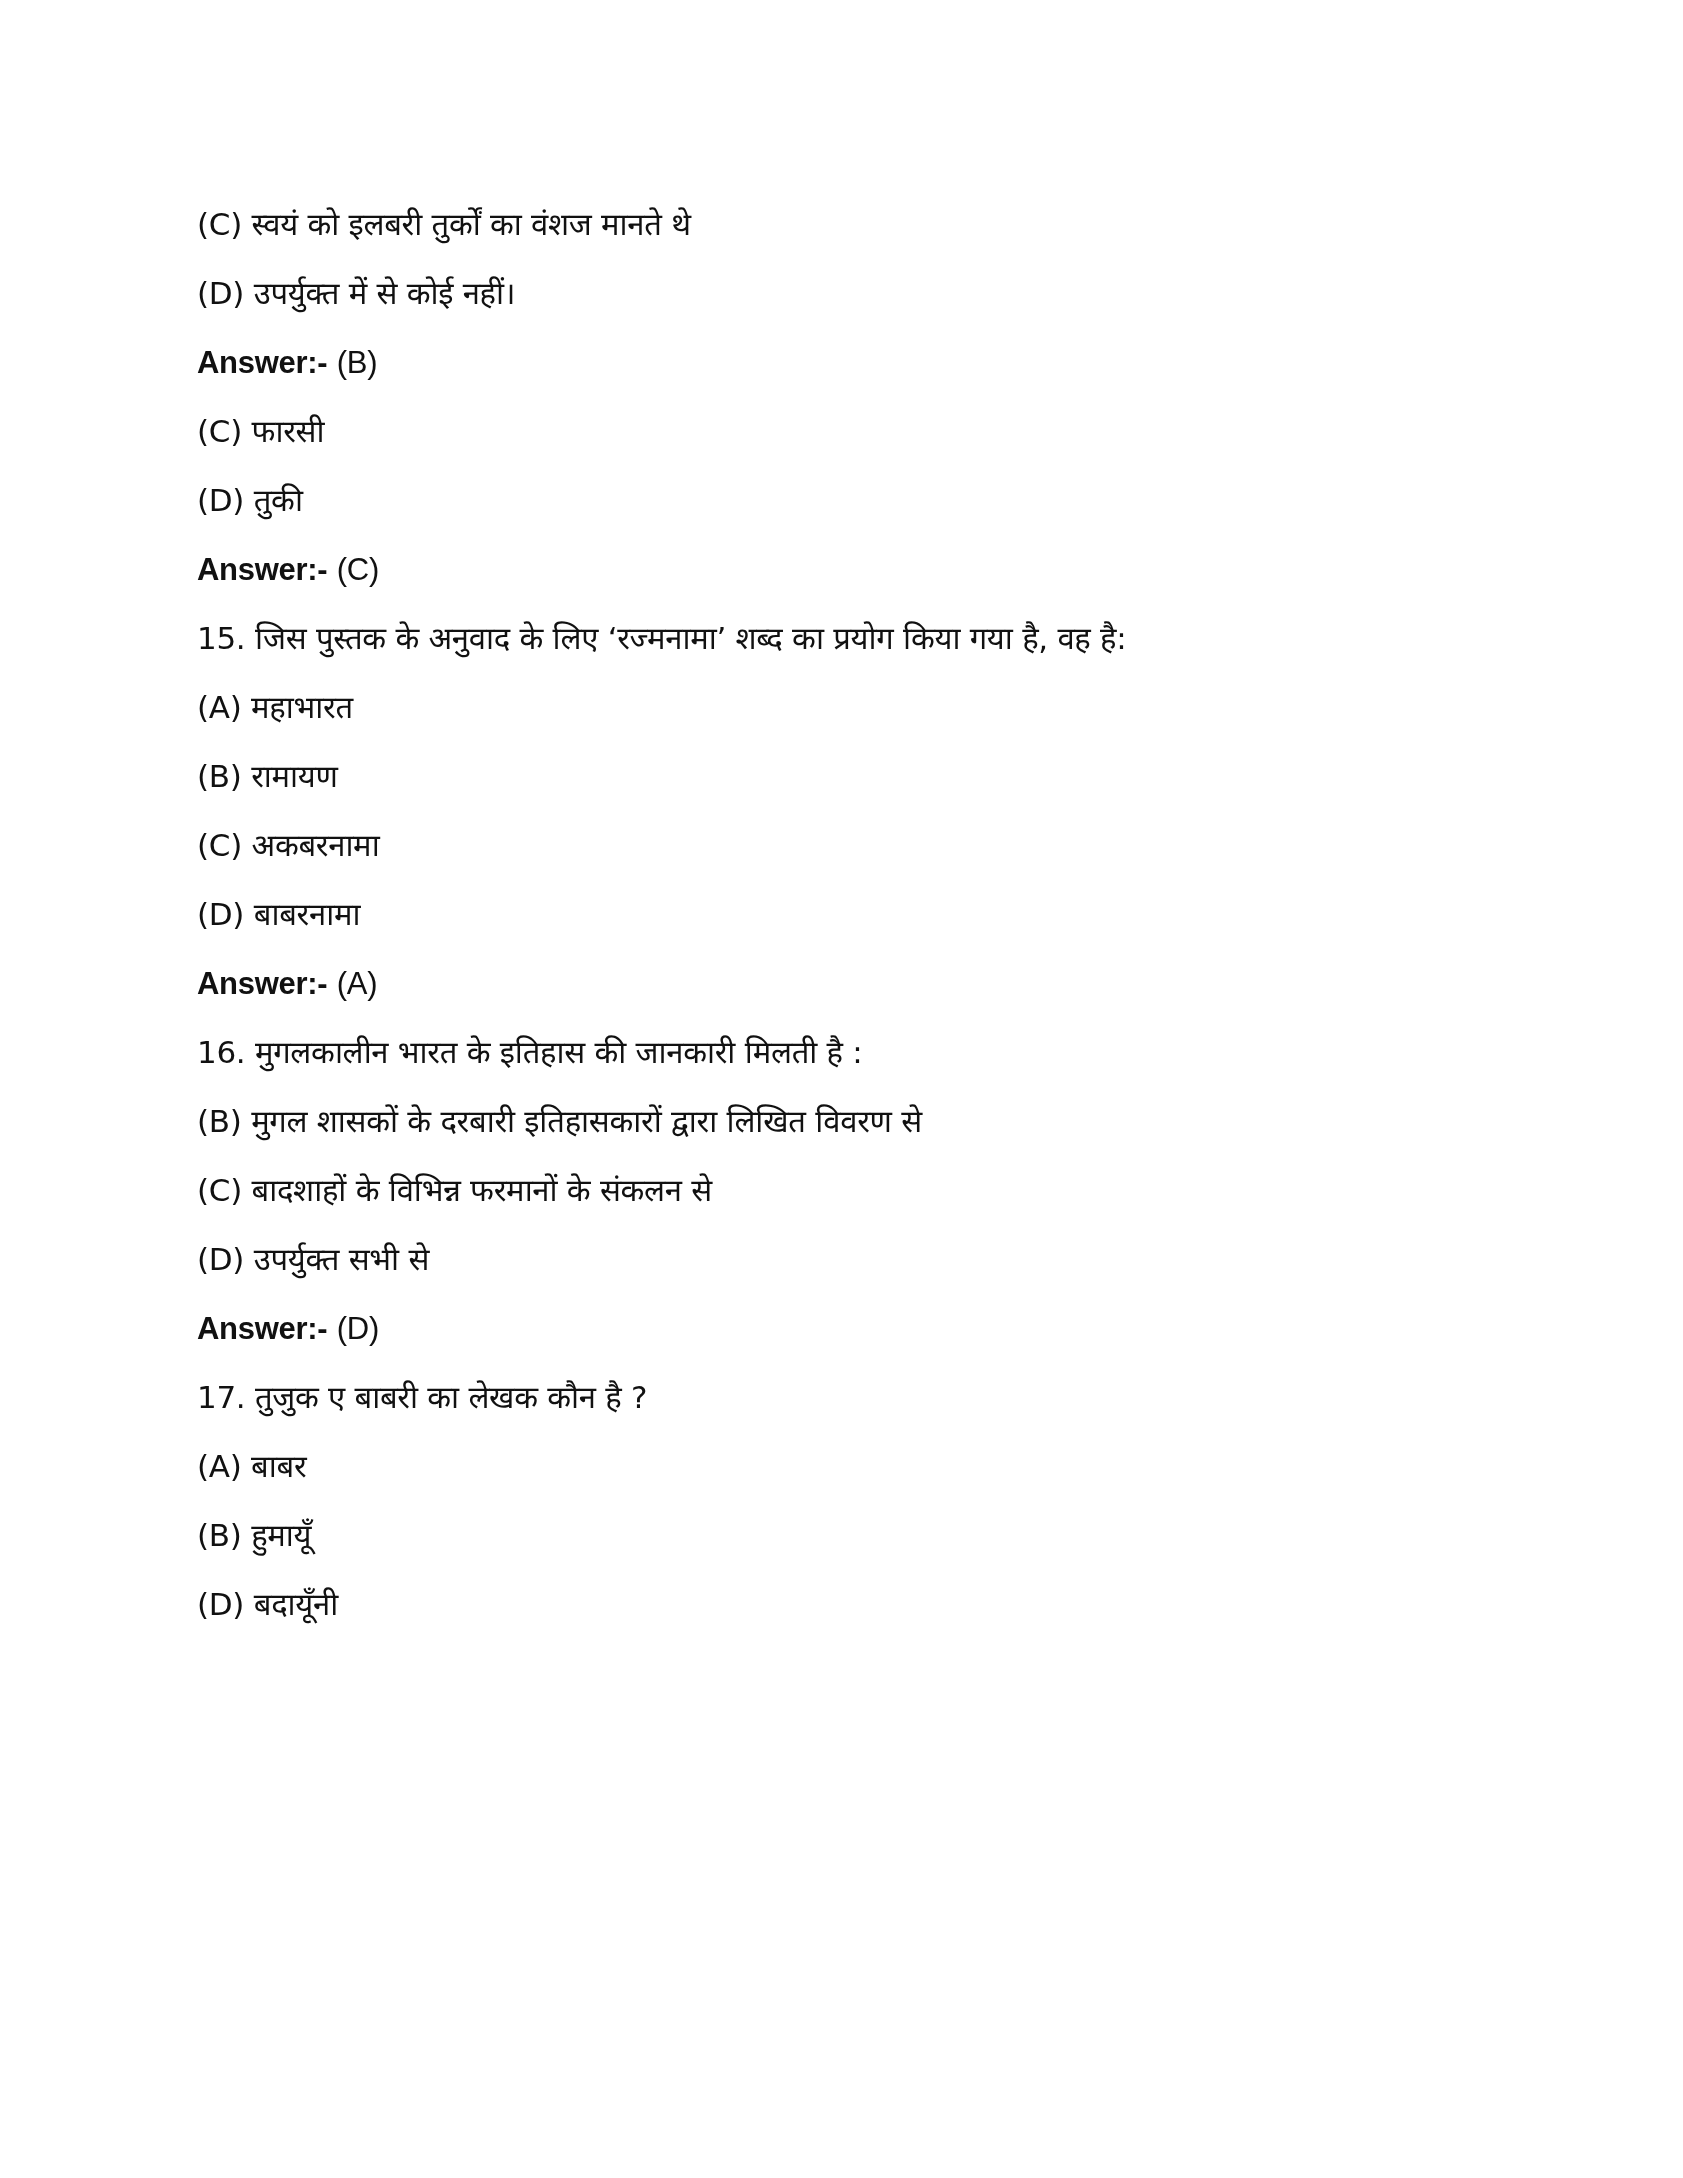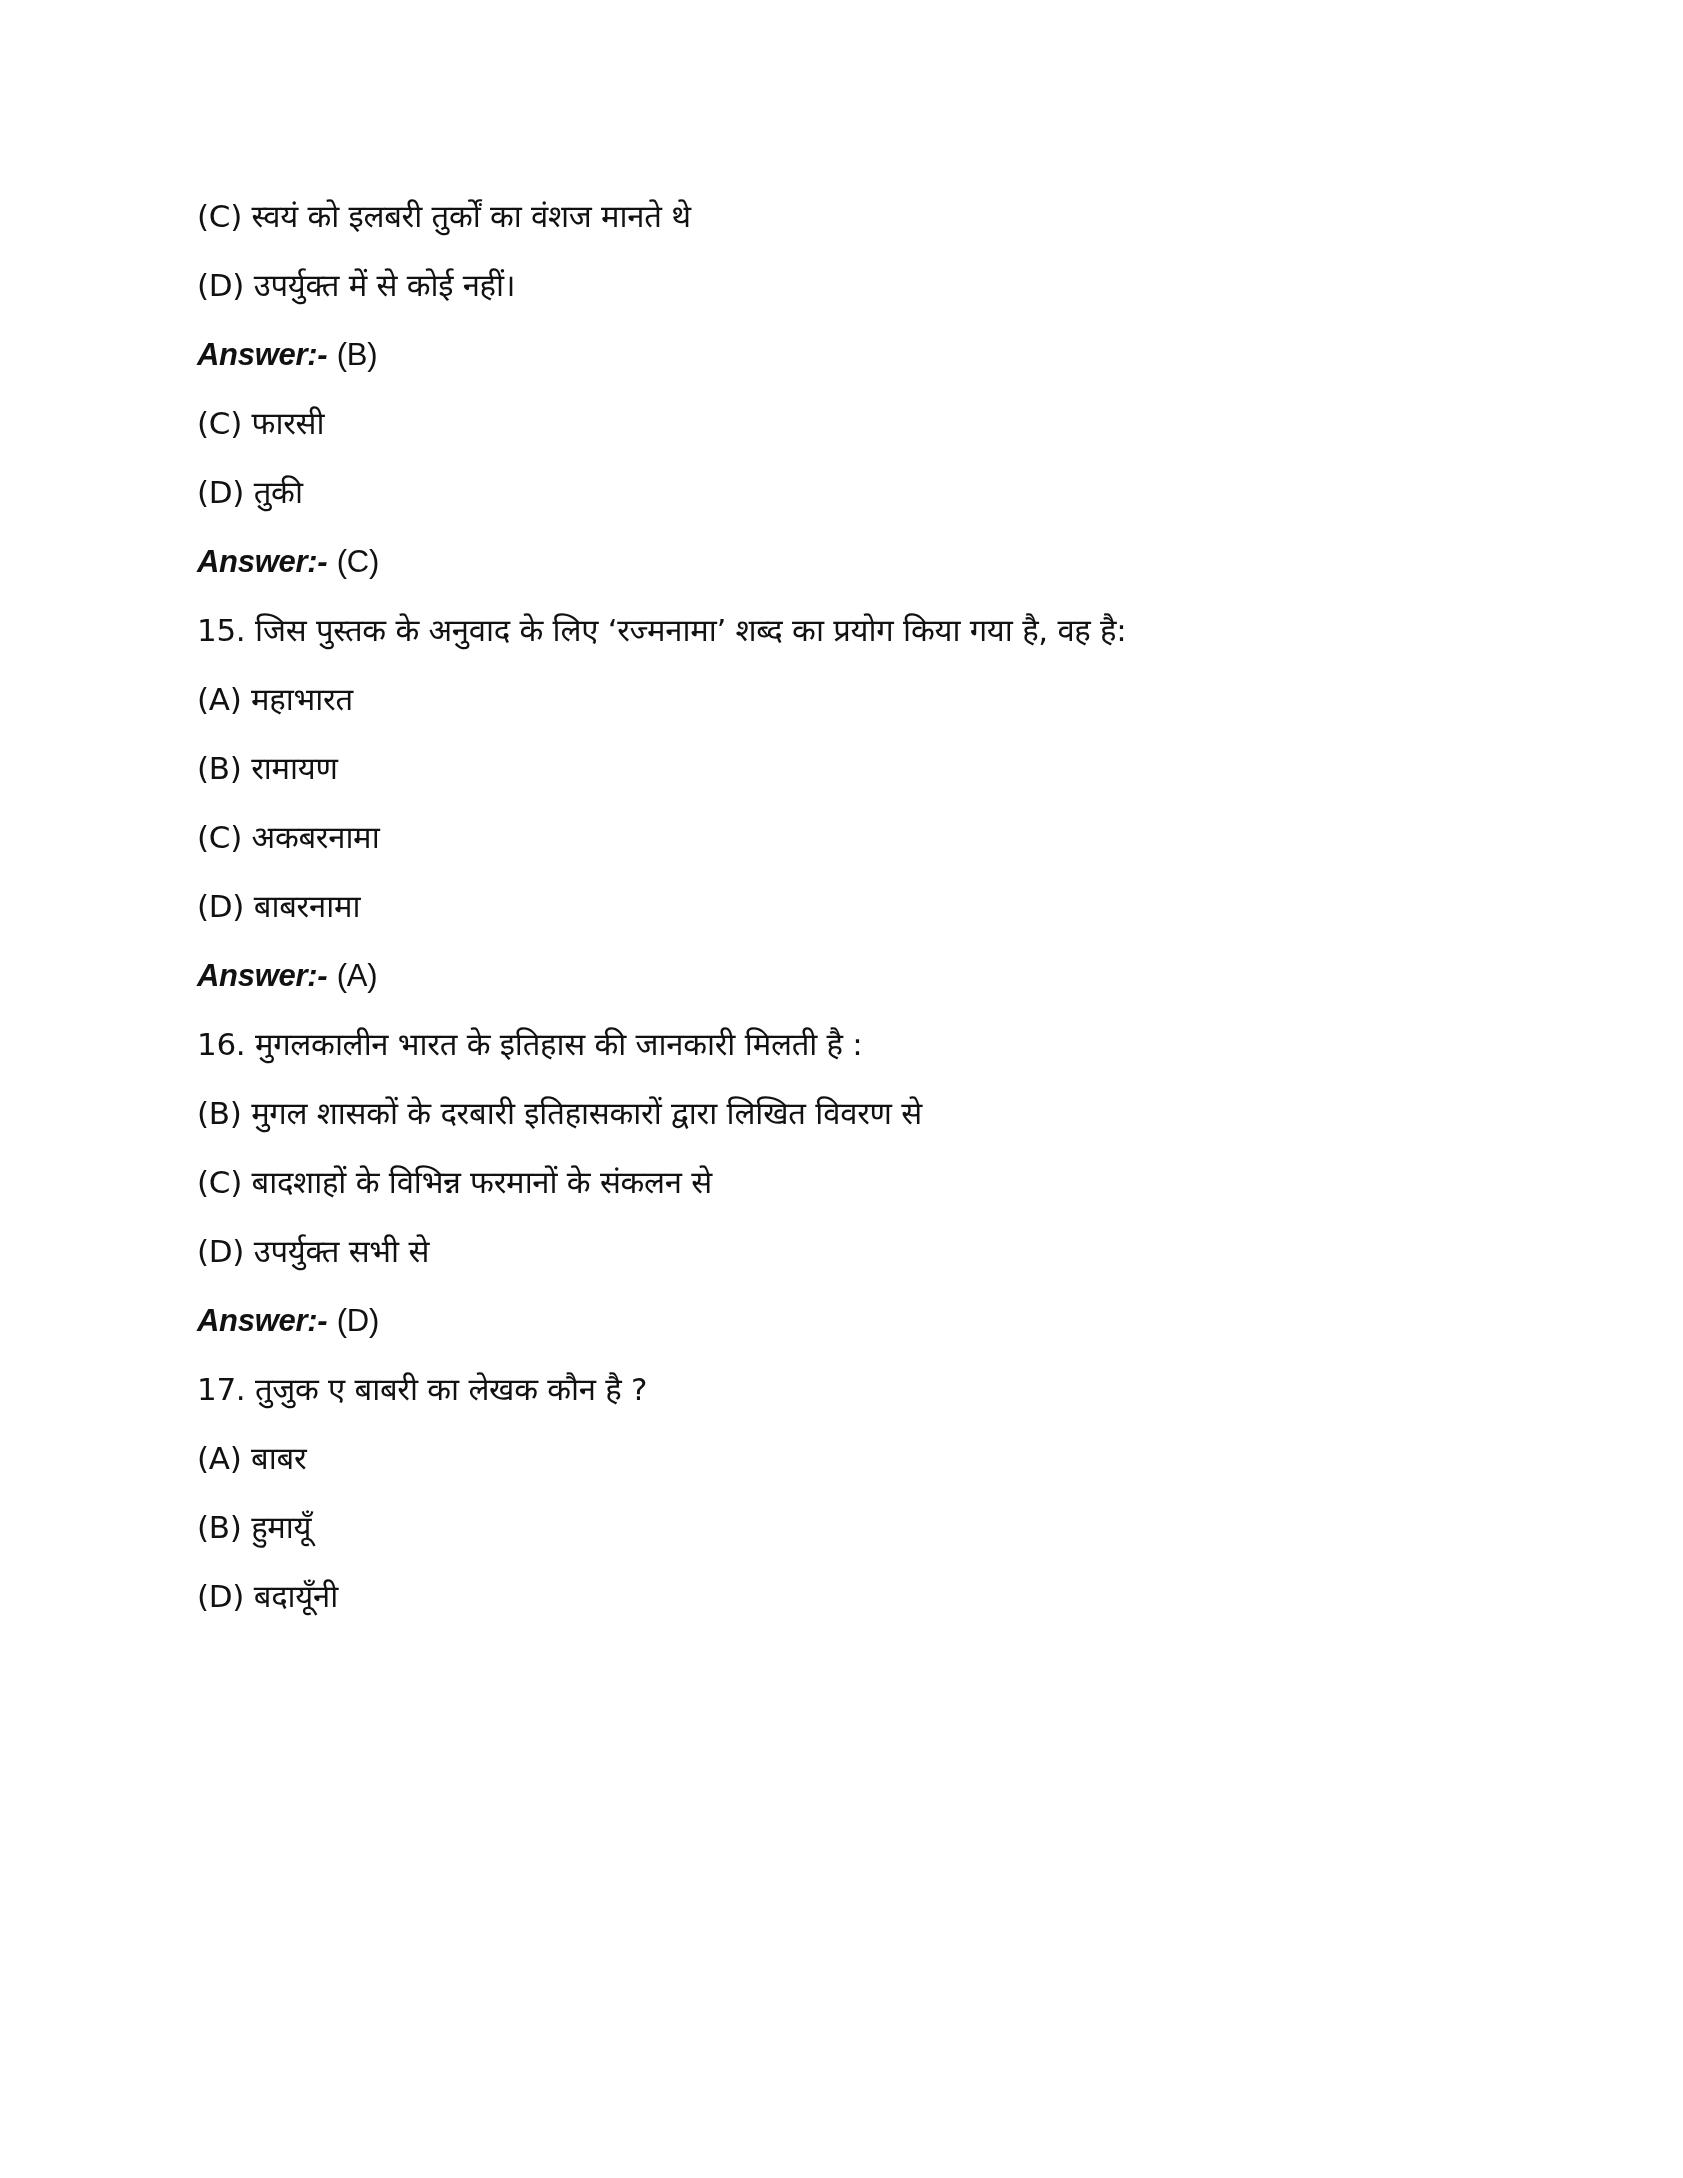--- a/index.html
+++ b/index.html
@@ -1,20 +1,20 @@
 <!DOCTYPE html>
 <html><head>
 <meta charset="utf-8">
 <style>
   html, body { margin:0; padding:0; background:#ffffff; }
   body { width:1683px; height:2178px; position:relative; overflow:hidden;
          font-family:"DejaVu Sans", "Liberation Sans", sans-serif; color:#111; }
-  .page { position:absolute; left:197px; top:190px; width:1337px; }
+  .page { position:absolute; left:197px; top:198px; width:1337px; }
   .line { height:69px; line-height:53px; font-size:31px; white-space:nowrap; letter-spacing:-0.3px; }
-  .answer .ans-label { font-weight:bold; font-family:"Liberation Sans", sans-serif;font-style:italic; }
+  .answer .ans-label { font-weight:bold; font-family:"Liberation Sans", sans-serif; }
   .answer .ans-value { font-family:"Liberation Sans", sans-serif; }
 </style>
 </head>
 <body>
 
 <div class="page">
 
   <div class="line">
     <span>(C)</span>
     <span>स्वयं को इलबरी तुर्कों का वंशज मानते थे</span>

